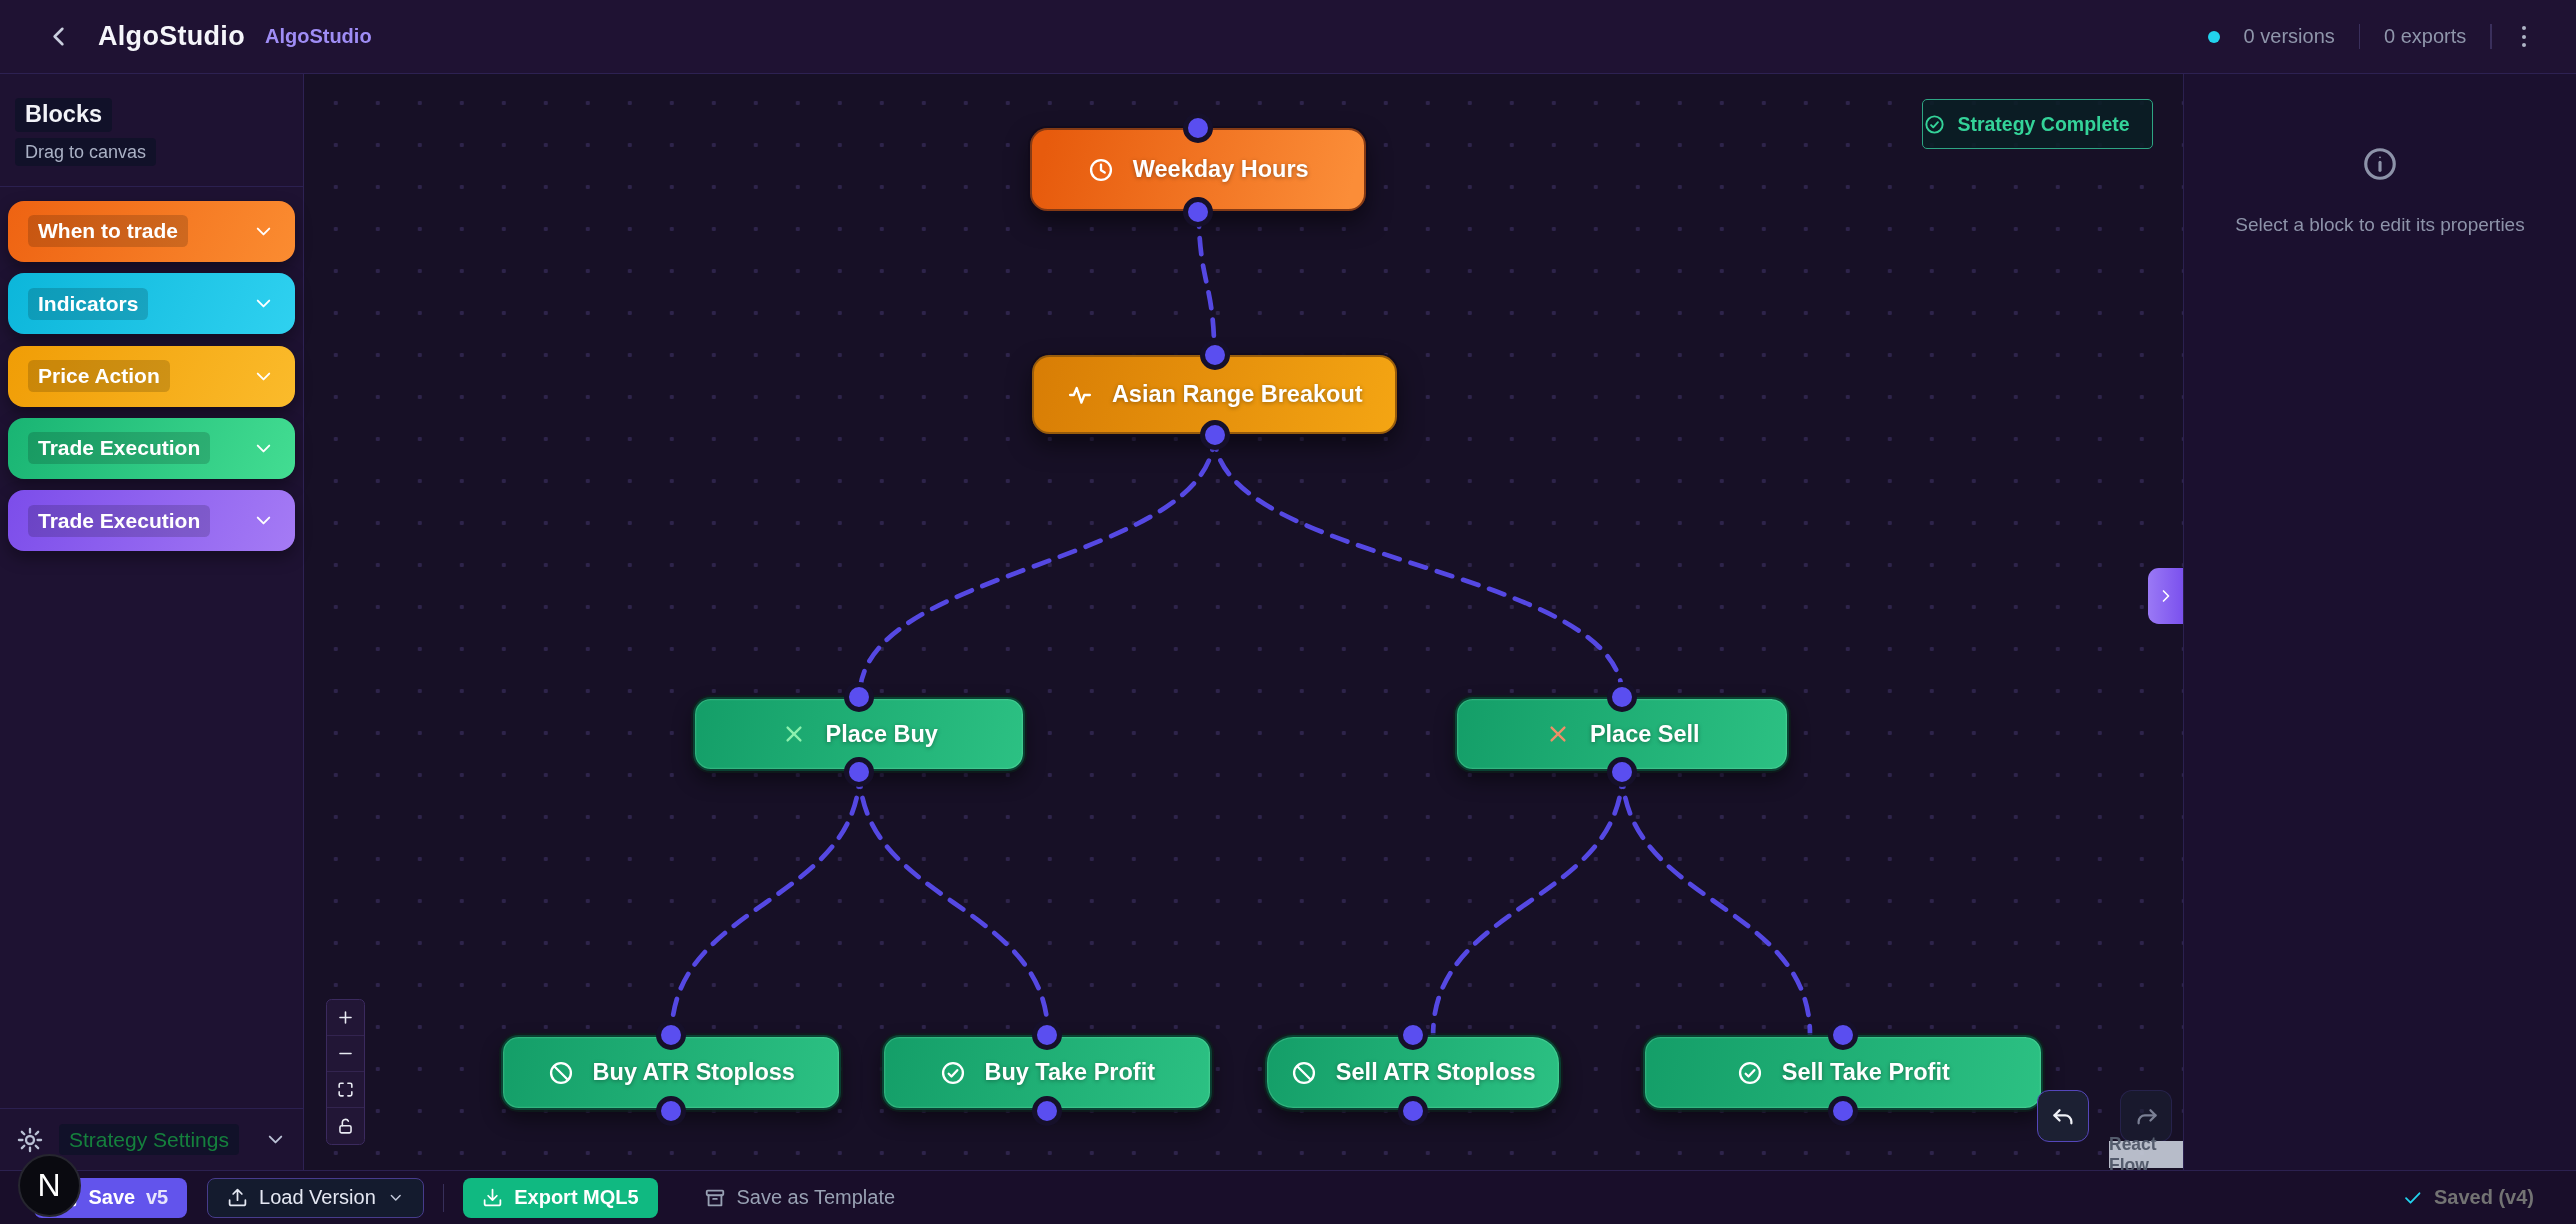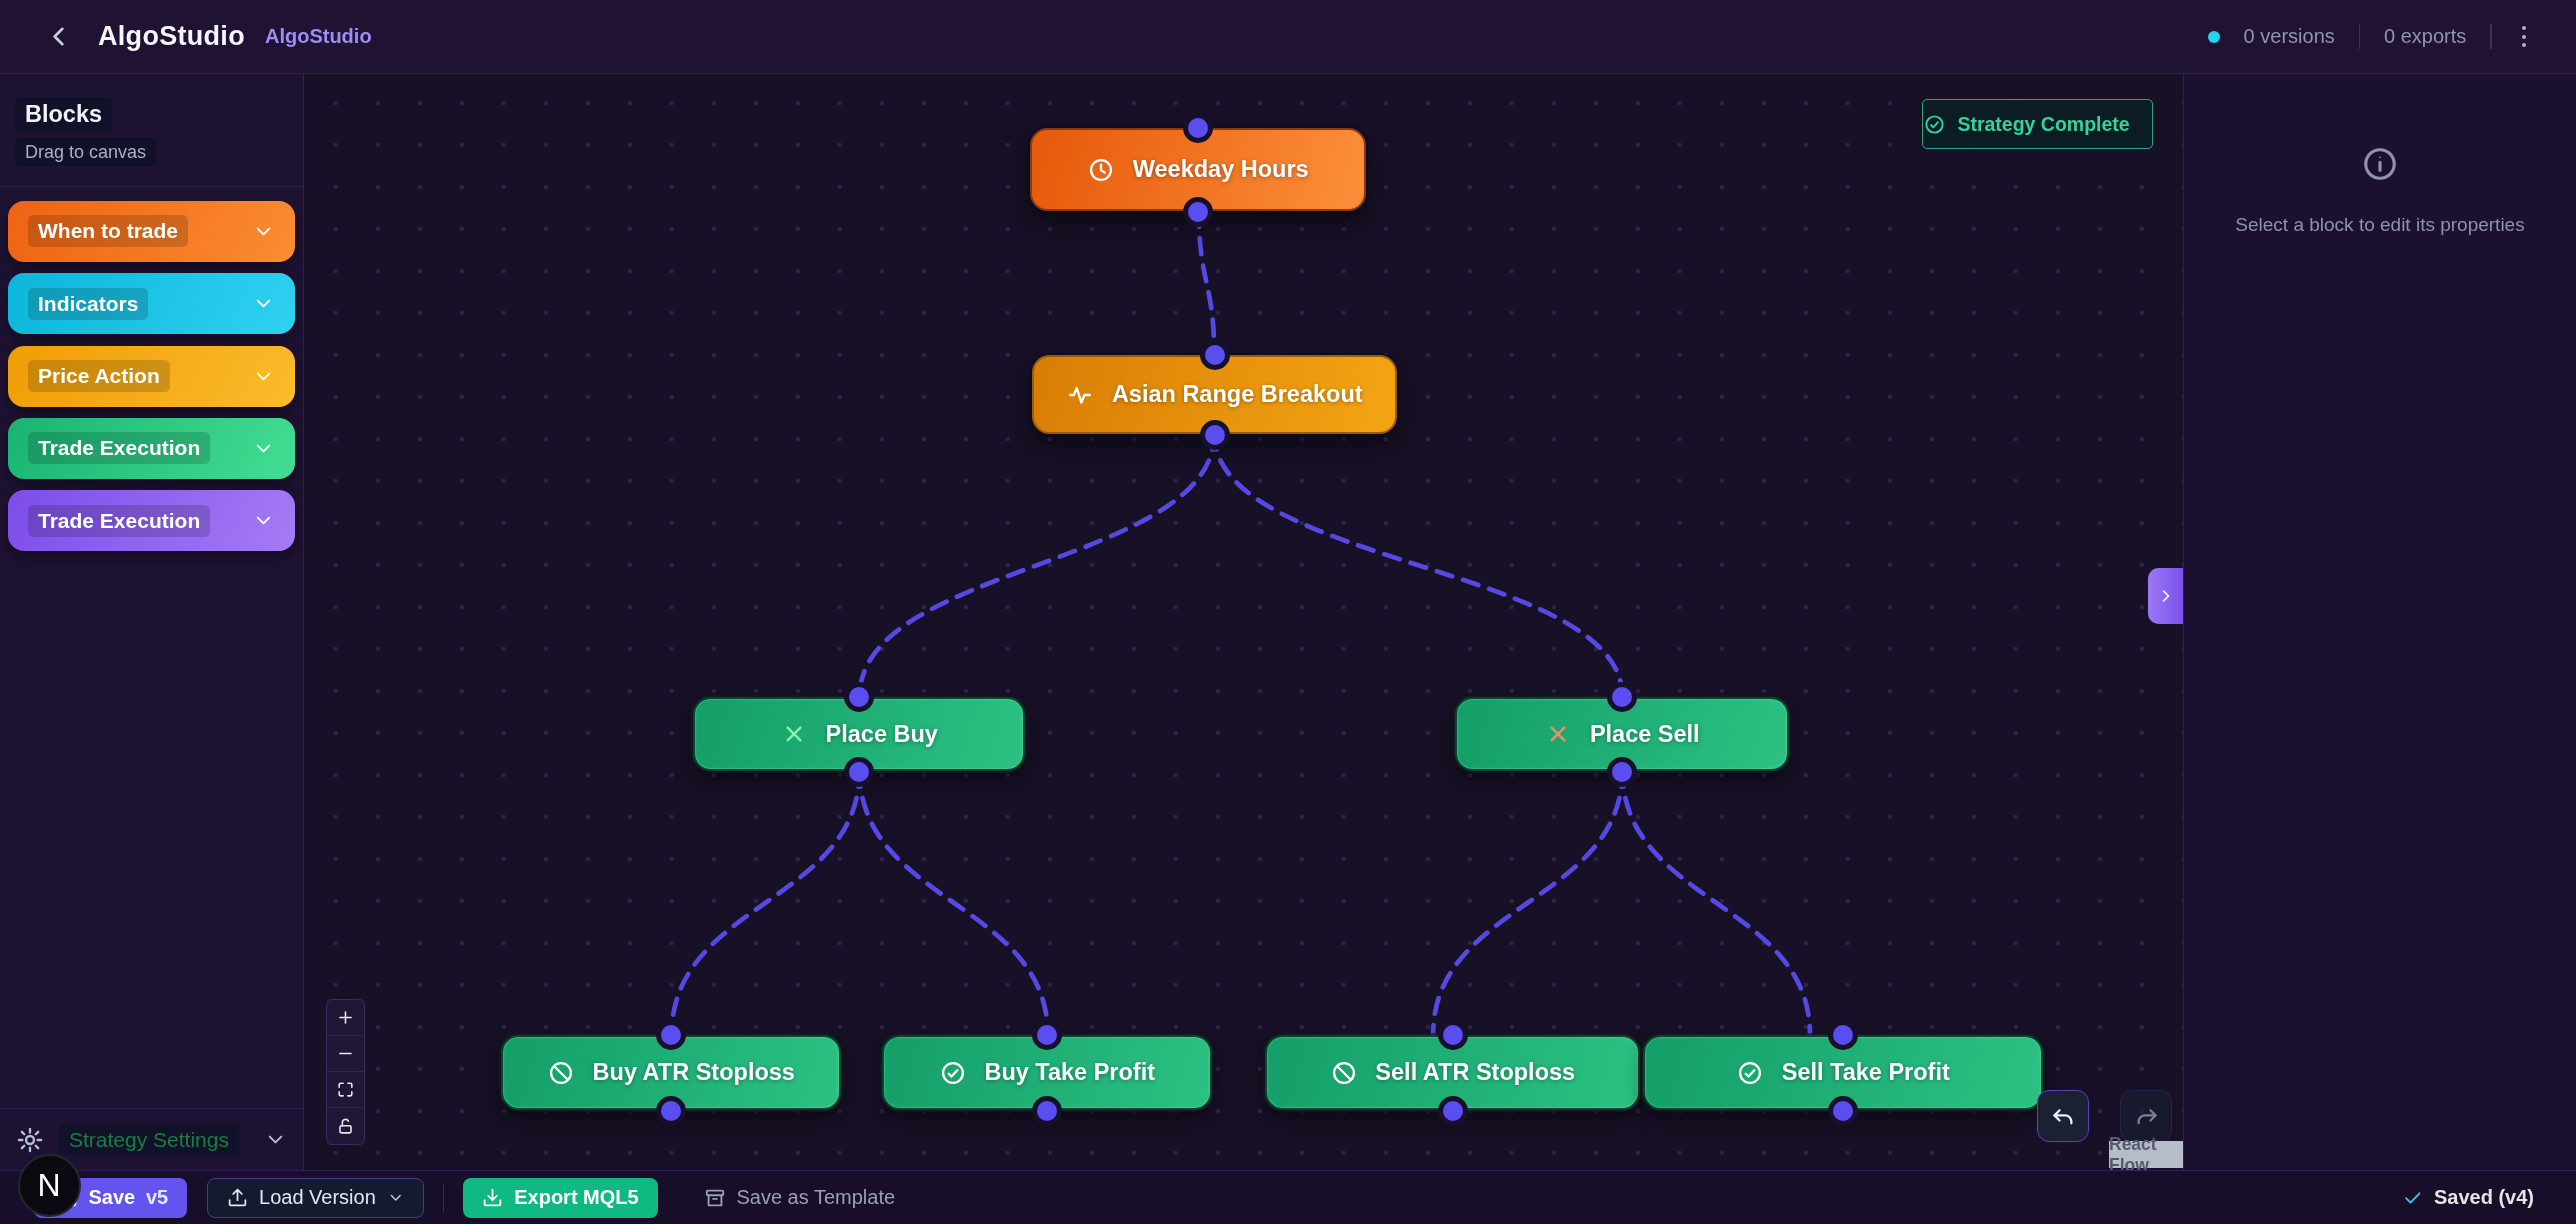--- a/index.html
+++ b/index.html
@@ -151,21 +151,21 @@
   .btn .icon { width:21px; height:21px; }
   .save-btn { background:#6254ec; color:#fff; font-weight:600; margin-left:6.7px; padding-left:23px; }
   .save-btn .ver { font-weight:600; opacity:.85; }
   .load-btn { background:#141b2e; border:1.3px solid #473c8c; color:#e4e7f2; margin-left:20px; }
   .load-btn .chev { width:17.5px; height:17.5px; color:#c6cbdc; }
   .fsep { width:1.3px; height:28px; background:#372f5a; margin:0 19px; }
   .export-btn { background:#10b981; color:#fff; font-weight:700; }
   .template-btn { background:transparent; color:#98a1b3; margin-left:27px; }
   .template-btn .icon { width:22px; height:22px; }
   .saved-status { margin-left:auto; margin-right:15px; display:flex; align-items:center; gap:10px;
-                  font-size:20px; font-weight:600; color:#e5e5e5; }
+                  font-size:20px; font-weight:600; color:#737373; }
   .saved-status .icon { width:21.5px; height:21.5px; color:#22d3ee; }
 </style>
 </head>
 <body>
 
 <div class="header">
   <span class="back-btn icon">
     <svg viewBox="0 0 24 24">
         <path d="M15 18l-6-6 6-6"></path>
       </svg>
@@ -316,21 +316,21 @@
         <span class="port in"></span>
         <span class="node-icon" style="color:#ffffff">
           <svg viewBox="0 0 24 24" fill="none" stroke="currentColor" stroke-width="2" stroke-linecap="round" stroke-linejoin="round">
             <circle cx="12" cy="12" r="8.5"></circle>
             <path d="M8.3 12.6l2.4 2.4 5-5.4"></path>
           </svg>
         </span>
         <span class="label">Buy Take Profit</span>
         <span class="port out"></span>
       </div>
-      <div class="node green" style="left: 961px; top: 961px; width: 375px; height: 75px;">
+      <div class="node green" style="left: 961px; top: 961px; width: 296px; height: 75px; border-radius: 28px;">
         <span class="port in"></span>
         <span class="node-icon" style="color:#ffffff">
           <svg viewBox="0 0 24 24" fill="none" stroke="currentColor" stroke-width="2" stroke-linecap="round" stroke-linejoin="round">
             <circle cx="12" cy="12" r="8.5"></circle>
             <path d="M6.2 6.2l11.6 11.6"></path>
           </svg>
         </span>
         <span class="label">Sell ATR Stoploss</span>
         <span class="port out"></span>
       </div>

